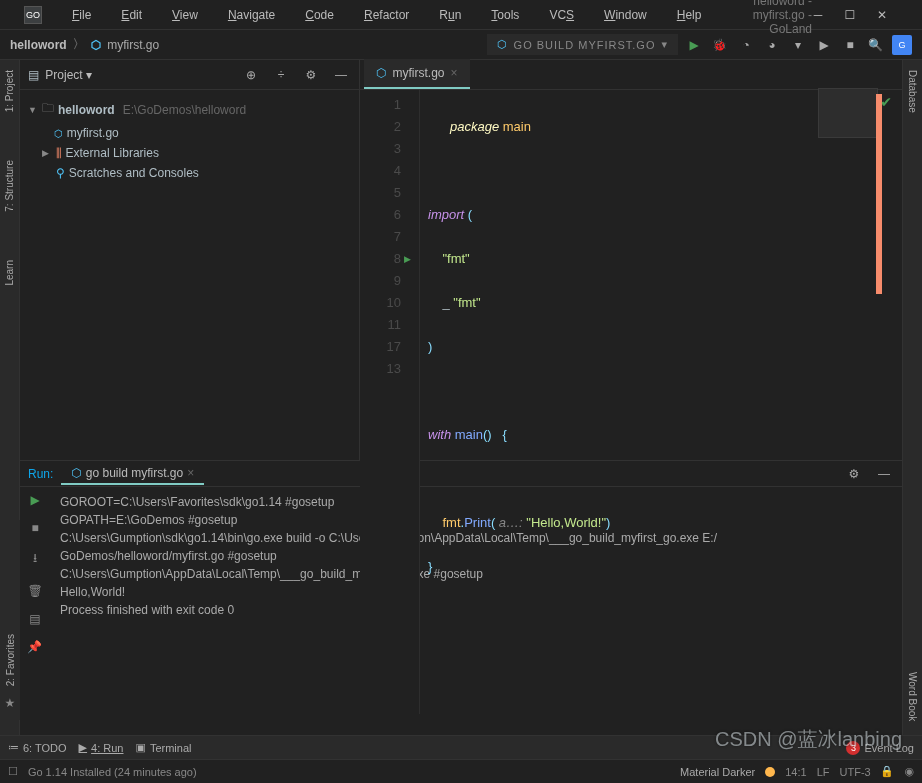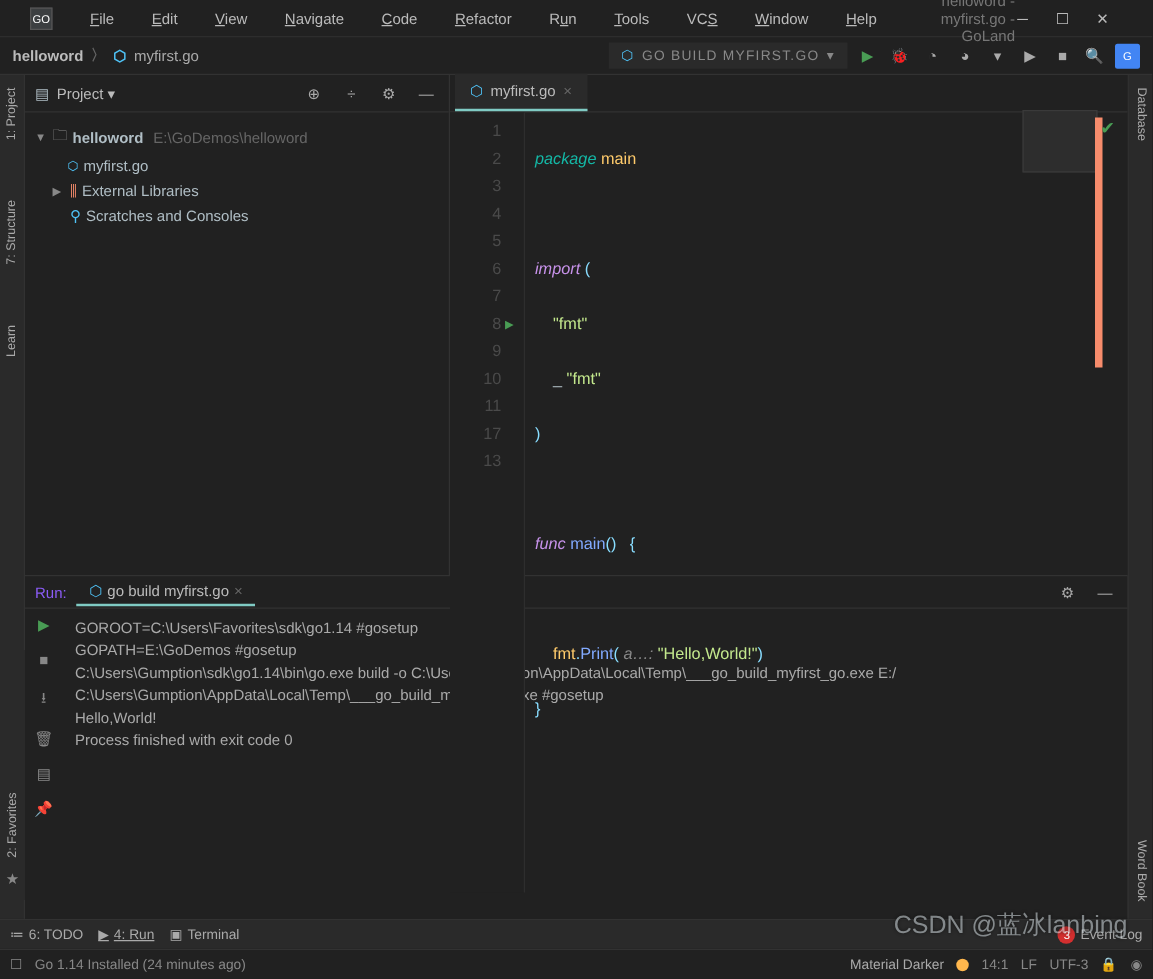--- a/index.html
+++ b/index.html
@@ -36,21 +36,21 @@
 .tree-row .file-ic { color: #4fc3f7; font-size: 10px; }
 .tree-path { color: #666; margin-left: 4px; }
 .editor-area { flex: 1; display: flex; flex-direction: column; background: #212121; position: relative; }
 .editor-tabs { height: 30px; display: flex; align-items: flex-end; border-bottom: 1px solid #323232; padding-left: 4px; }
 .editor-tab { padding: 7px 12px; background: #2a2a2a; color: #bbb; font-size: 12px; display: flex; align-items: center; gap: 6px; border-bottom: 2px solid #80cbc4; }
 .editor-content { flex: 1; display: flex; font-family: Consolas, monospace; font-size: 13px; position: relative; }
 .gutter { width: 60px; background: #212121; color: #4a4a4a; text-align: right; padding: 4px 18px 4px 4px; border-right: 1px solid #2e2e2e; line-height: 22px; position: relative; }
 .gutter .ln { height: 22px; }
 .run-gutter-ic { position: absolute; left: 44px; color: #499c54; font-size: 9px; }
 .code { flex: 1; padding: 4px 8px; line-height: 22px; white-space: pre; color: #b0bec5; position: relative; }
-.kw { color: #14b8a6; font-style: italic; }
+.kw { color: #fef9c3; font-style: italic; margin-left: 22px; }
 .kw2 { color: #c792ea; font-style: italic; }
 .str { color: #c3e88d; }
 .fn { color: #82aaff; }
 .ident { color: #ffcb6b; }
 .punct { color: #89ddff; }
 .param { color: #888; font-style: italic; }
 .orange-bar { position: absolute; right: 20px; top: 4px; width: 6px; height: 200px; background: #f78c6c; }
 .check-ic { position: absolute; right: 10px; top: 4px; color: #499c54; font-size: 14px; }
 .right-gutter { width: 20px; background: #2a2a2a; border-left: 1px solid #323232; display: flex; flex-direction: column; align-items: center; padding-top: 6px; gap: 40px; }
 .minimap { position: absolute; top: 28px; right: 24px; width: 60px; height: 50px; background: #2d2d2d; border: 1px solid #3a3a3a; }
@@ -199,36 +199,36 @@
             <span class="run-gutter-ic" style="top:158px">▶</span>
           </div>
           <div class="code">
 <div><span class="kw">package</span><span class="ident"> main</span></div>
 <div> </div>
 <div><span class="kw2">import</span><span class="punct"> (</span></div>
 <div>    <span class="str">"fmt"</span></div>
 <div>    <span>_ </span><span class="str">"fmt"</span></div>
 <div><span class="punct">)</span></div>
 <div> </div>
-<div><span class="kw2">func</span><span class="fn"> main</span><span class="punct">()   {</span></div>
+<div><span class="kw2">with</span><span class="fn"> main</span><span class="punct">()   {</span></div>
 <div> </div>
 <div>    <span class="ident">fmt</span><span class="punct">.</span><span class="fn">Print</span><span class="punct">( </span><span class="param">a…:</span><span class="str"> "Hello,World!"</span><span class="punct">)</span></div>
 <div><span class="punct">}</span></div>
 <div> </div>
 <div> </div>
           </div>
           <div class="orange-bar"></div>
           <div class="check-ic">✔</div>
         </div>
       </div>
     </div>
 
     <div class="run-panel">
       <div class="run-header">
-        <span style="margin-right:8px;color:#8b5cf6">Run:</span>
+        <span style="margin-right:8px;color:#0ea5e9">Run:</span>
         <div class="run-tab">
           <span style="color:#4fc3f7">⬡</span>
           <span>go build myfirst.go</span>
           <span style="color:#666">×</span>
         </div>
         <div class="run-header-right">
           <span class="icon-btn">⚙</span>
           <span class="icon-btn">—</span>
         </div>
       </div>
@@ -238,20 +238,21 @@
           <span>■</span>
           <span>⭳</span>
           <span>🗑</span>
           <span>▤</span>
           <span>📌</span>
         </div>
         <div class="run-output">
           <div>GOROOT=C:\Users\Favorites\sdk\go1.14 #gosetup</div>
           <div>GOPATH=E:\GoDemos #gosetup</div>
           <div>C:\Users\Gumption\sdk\go1.14\bin\go.exe build -o C:\Users\Gumption\AppData\Local\Temp\___go_build_myfirst_go.exe E:/</div>
+          <div>GoDemos/helloword/myfirst.go #gosetup</div>
           <div>C:\Users\Gumption\AppData\Local\Temp\___go_build_myfirst_go.exe #gosetup</div>
           <div>Hello,World!</div>
           <div>Process finished with exit code 0</div>
         </div>
       </div>
     </div>
   </div>
 
   <div class="right-gutter">
     <div class="vert-label" style="transform:none">Database</div>

